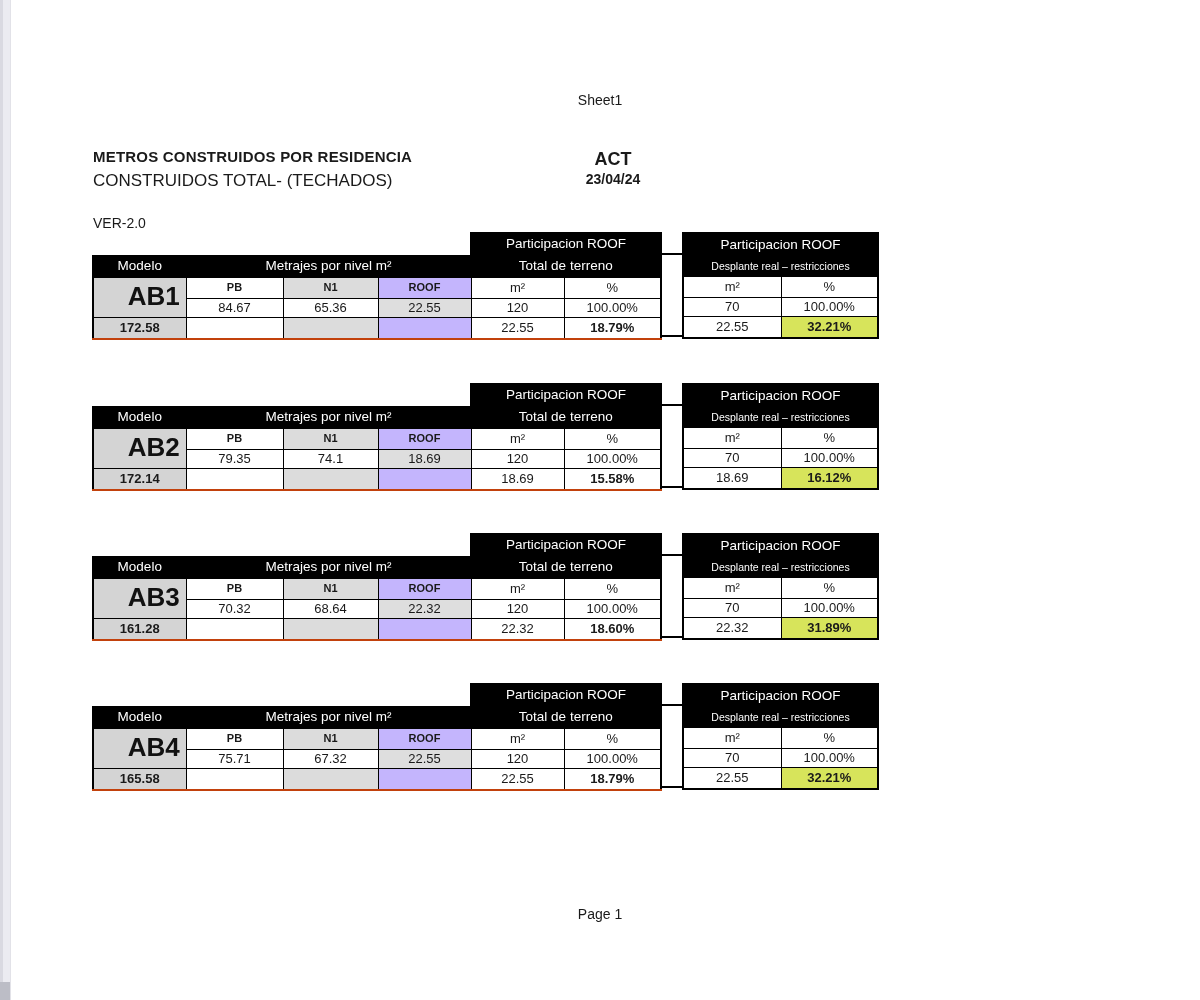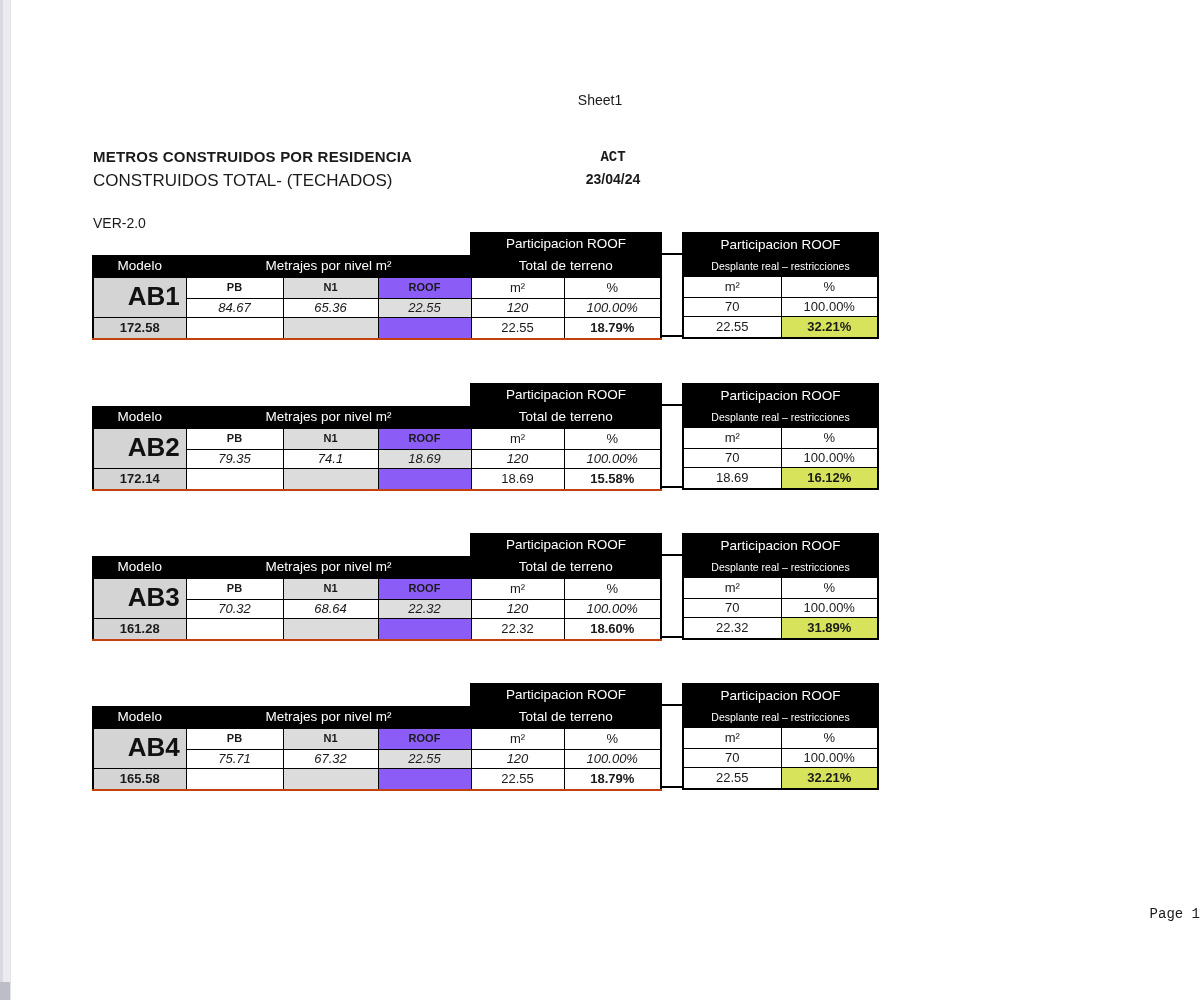--- a/index.html
+++ b/index.html
@@ -8,58 +8,58 @@
     font-family:"Liberation Sans","DejaVu Sans",sans-serif;color:#1a1a1a;
     overflow:hidden;
   }
   .gutter{position:absolute;left:0;top:0;width:10px;height:1000px;background:#ebebf1;border-right:1px solid #e2e2e8;}
   .gutter-edge{position:absolute;left:0;top:0;width:3px;height:1000px;background:#d9d9e1;}
   .gutter-foot{position:absolute;left:0;top:982px;width:10px;height:18px;background:#bcbdc6;}
 
   .sheet-label{position:absolute;top:92px;left:0;width:1200px;text-align:center;font-size:14px;}
   .doc-title{position:absolute;top:148px;left:93px;font-size:15px;font-weight:bold;letter-spacing:.2px;}
   .doc-subtitle{position:absolute;top:171px;left:93px;font-size:17px;}
-  .act-label{position:absolute;top:149px;left:553px;width:120px;text-align:center;font-size:14px;font-weight:bold;font-family:Liberation Mono, monospace;}
+  .act-label{position:absolute;top:149px;left:553px;width:120px;text-align:center;font-size:18px;font-weight:bold;}
   .act-date{position:absolute;top:171px;left:553px;width:120px;text-align:center;font-size:14px;font-weight:bold;}
   .version-label{position:absolute;top:215px;left:93px;font-size:14px;text-align:center;}
-  .page-label{position:absolute;top:906px;left:0;width:1200px;text-align:right;font-size:14px;font-family:Liberation Mono, monospace;}
+  .page-label{position:absolute;top:906px;left:0;width:1200px;text-align:center;font-size:14px;}
 
   .block{position:absolute;left:92px;display:flex;align-items:flex-start;}
   table{border-collapse:collapse;table-layout:fixed;}
   td{
     border:1px solid #000;text-align:center;vertical-align:middle;
     font-size:13px;padding:0;line-height:1.05;overflow:hidden;white-space:nowrap;
   }
   .ltable{width:568px;}
   .rtable{width:195px;border:2px solid #000;}
   .r1 td{height:21px;}
   .r2row td{height:20px;}
   .r3row td{height:20px;}
-  .r4row td{height:18px;font-style:italic;}
+  .r4row td{height:18px;}
   .r5row td{height:20px;}
   .rr1{height:22px;}
   .rr2{height:19px;margin-left:44px;}
   .hrow td{height:20px;}
   .vrow td{height:18px;}
   .brow td{height:20px;}
 
   .blank{border:none;background:transparent;}
   .black{background:#000;color:#fff;font-weight:normal;font-size:13.5px;}
   .rr2.black{font-size:10.5px;}
   .t2{border-top:2px solid #000;}
   .b2{border-bottom:2px solid #c2410c;}
   .l2{border-left:2px solid #000;}
   .r2{border-right:2px solid #000;}
 
   .model{background:#d4d4d4;font-size:26px;font-weight:bold;color:#111;padding-left:28px;}
   .total{background:#d4d4d4;font-weight:bold;}
   .sub{font-size:11px;font-weight:bold;}
   .bgw{background:#ffffff;}
   .bgl{background:#dcdcdc;}
-  .bgm{background:#8b5cf6;}
+  .bgm{background:#c4b5fd;}
   .bgroofval{background:#dedede;}
   .unit{font-size:13px;}
   .bold{font-weight:bold;}
   .green{background:#d7e45b;}
 
   .spacer{width:20px;box-sizing:border-box;margin-top:21px;height:84px;
     border-top:2px solid #000;border-bottom:2px solid #000;background:#fff;}
 </style>
 </head>
 <body>

